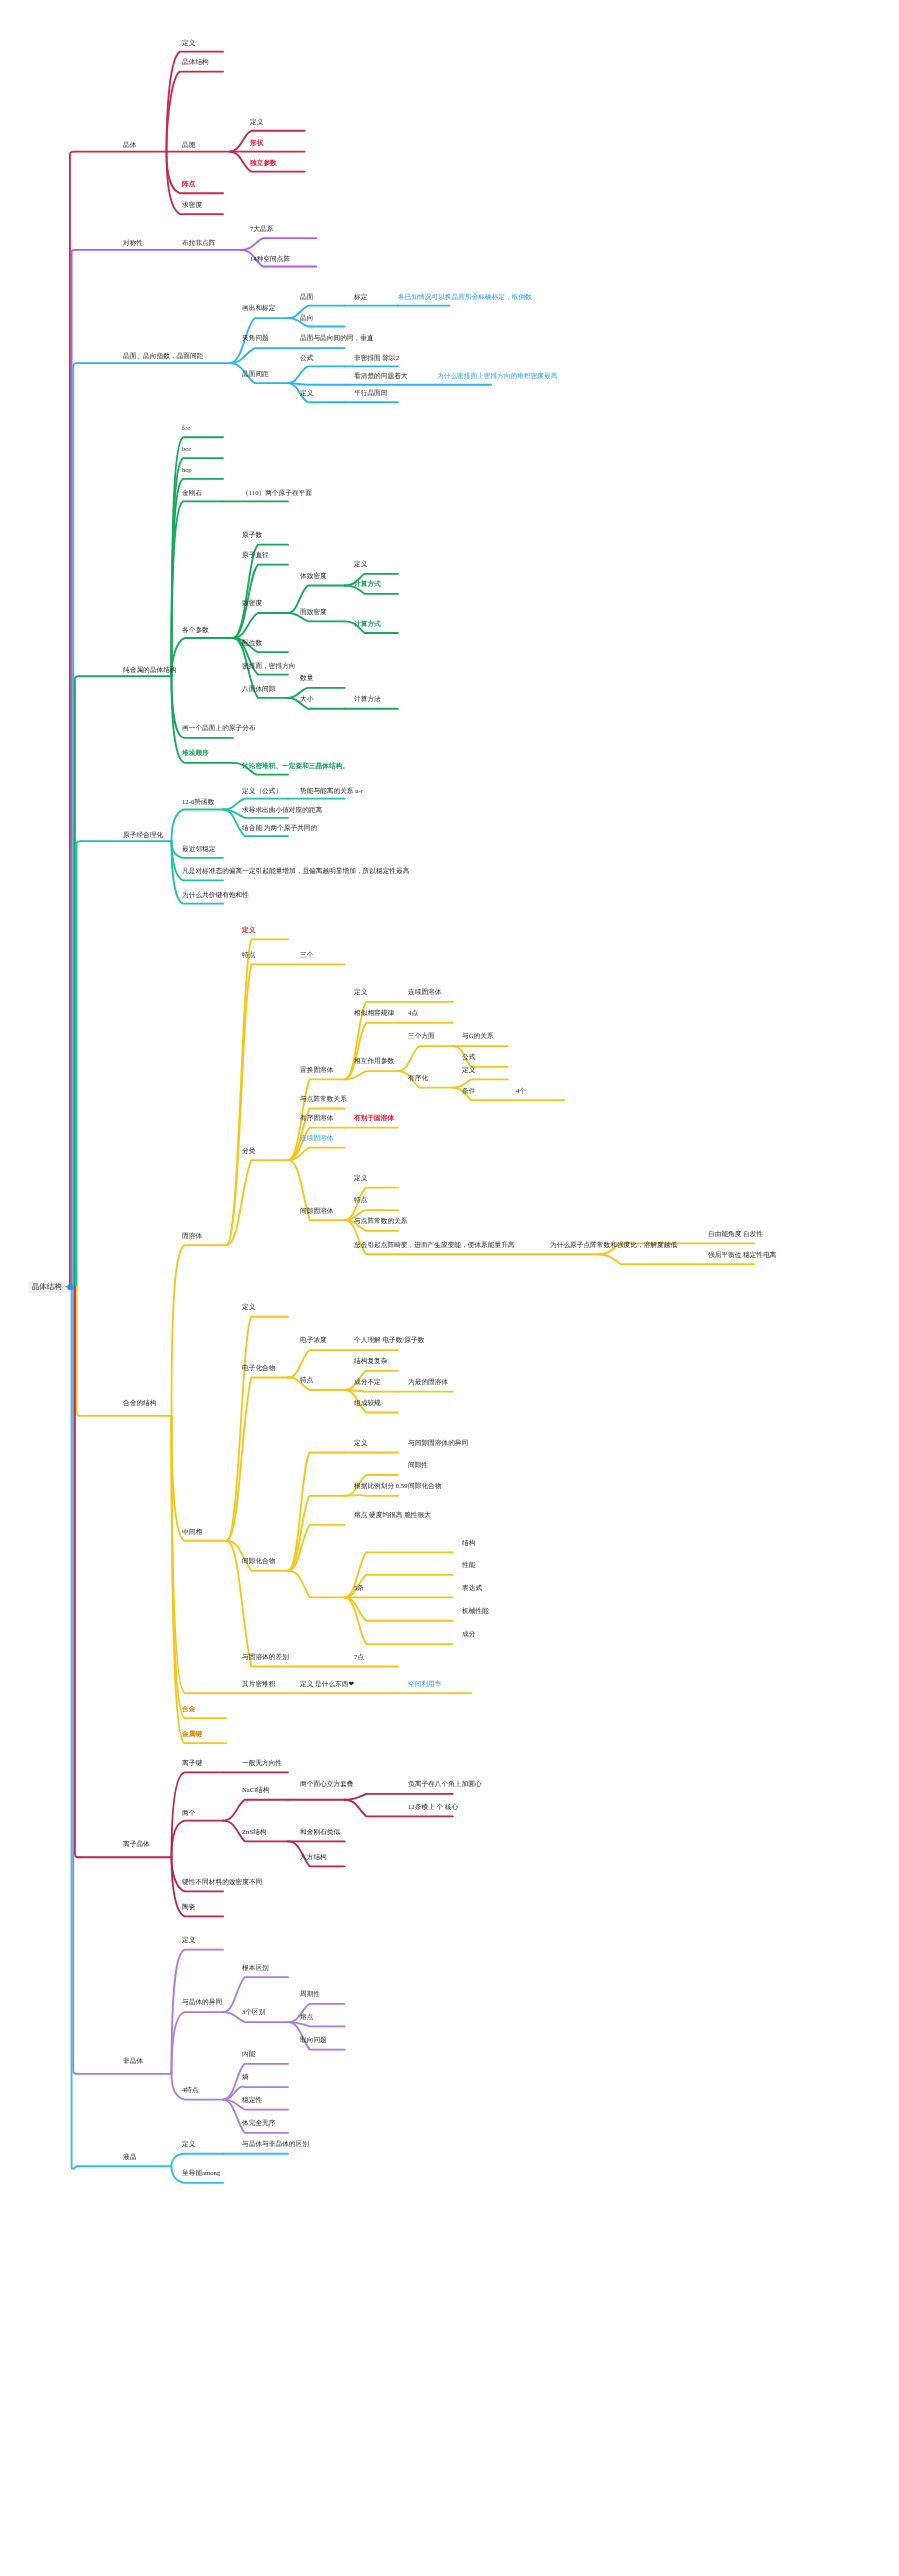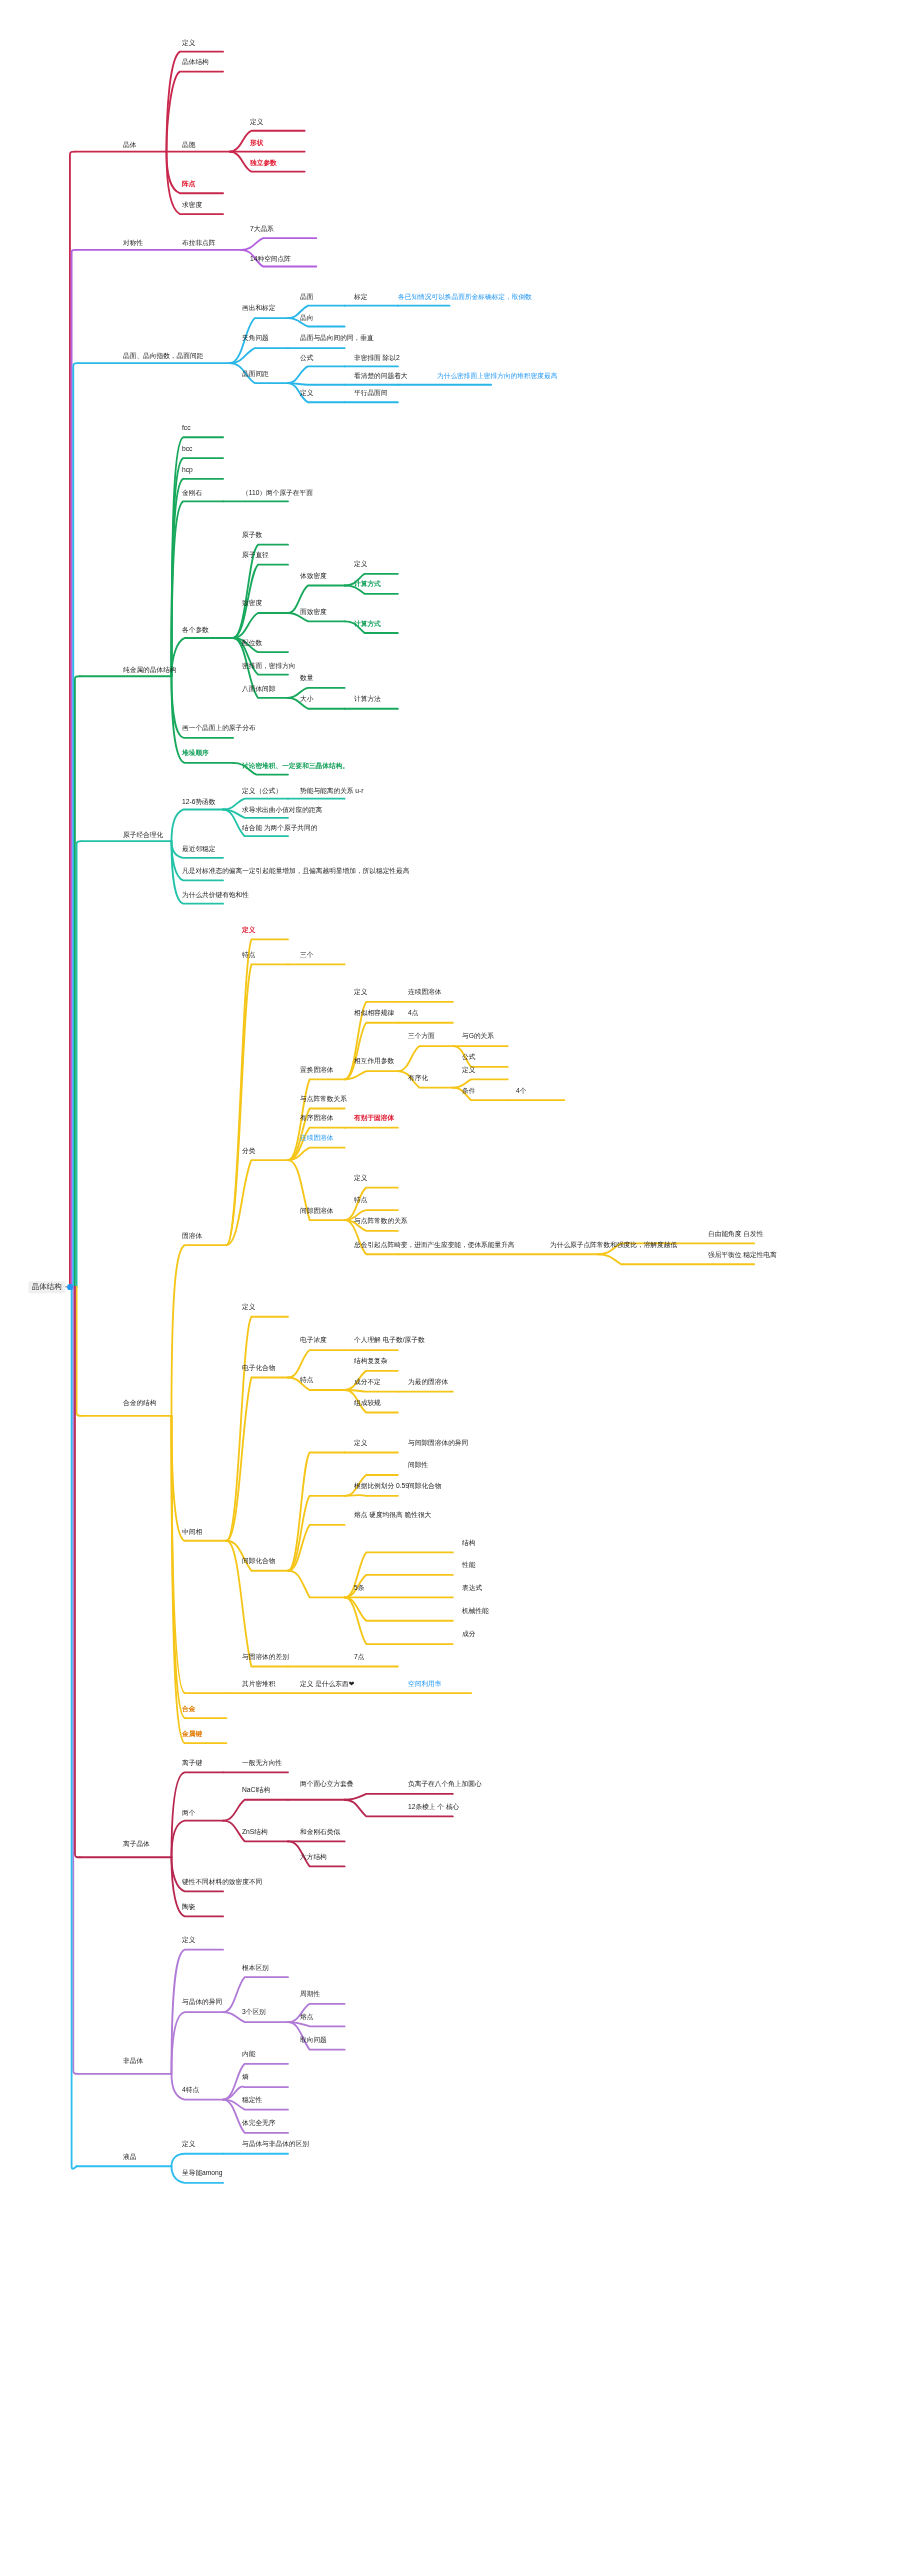--- a/index.html
+++ b/index.html
@@ -6,20 +6,21 @@
     margin: 0; padding: 0;
     background: #ffffff;
     font-family: "Liberation Sans", "DejaVu Sans", sans-serif;
   }
   #root {
     position: relative;
     width: 899px;
     height: 2416px;
     background: #fff;
     overflow: hidden;
+    font-family: Liberation Serif, serif;
   }
   svg#links {
     position: absolute;
     left: 0; top: 0;
     width: 899px; height: 2576px;
     pointer-events: none;
   }
   .node {
     position: absolute;
     white-space: nowrap;

